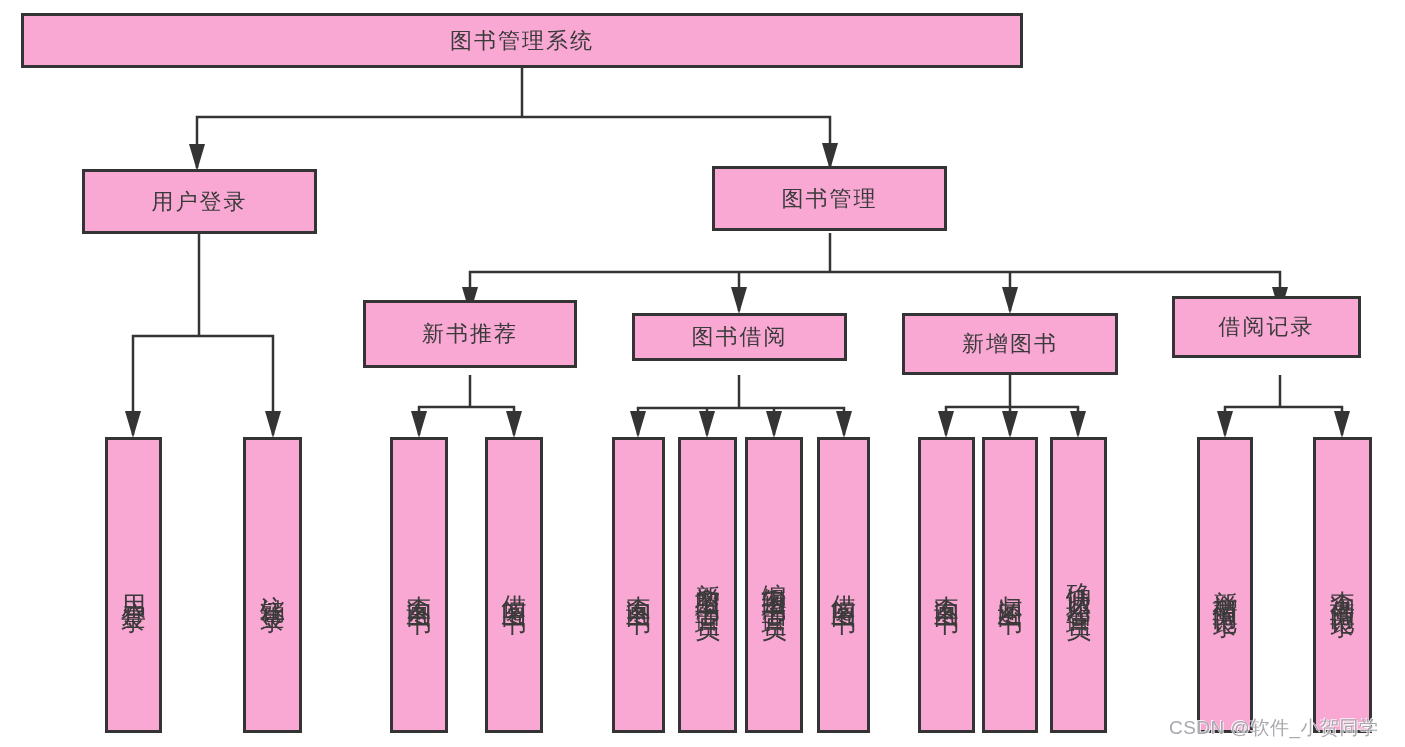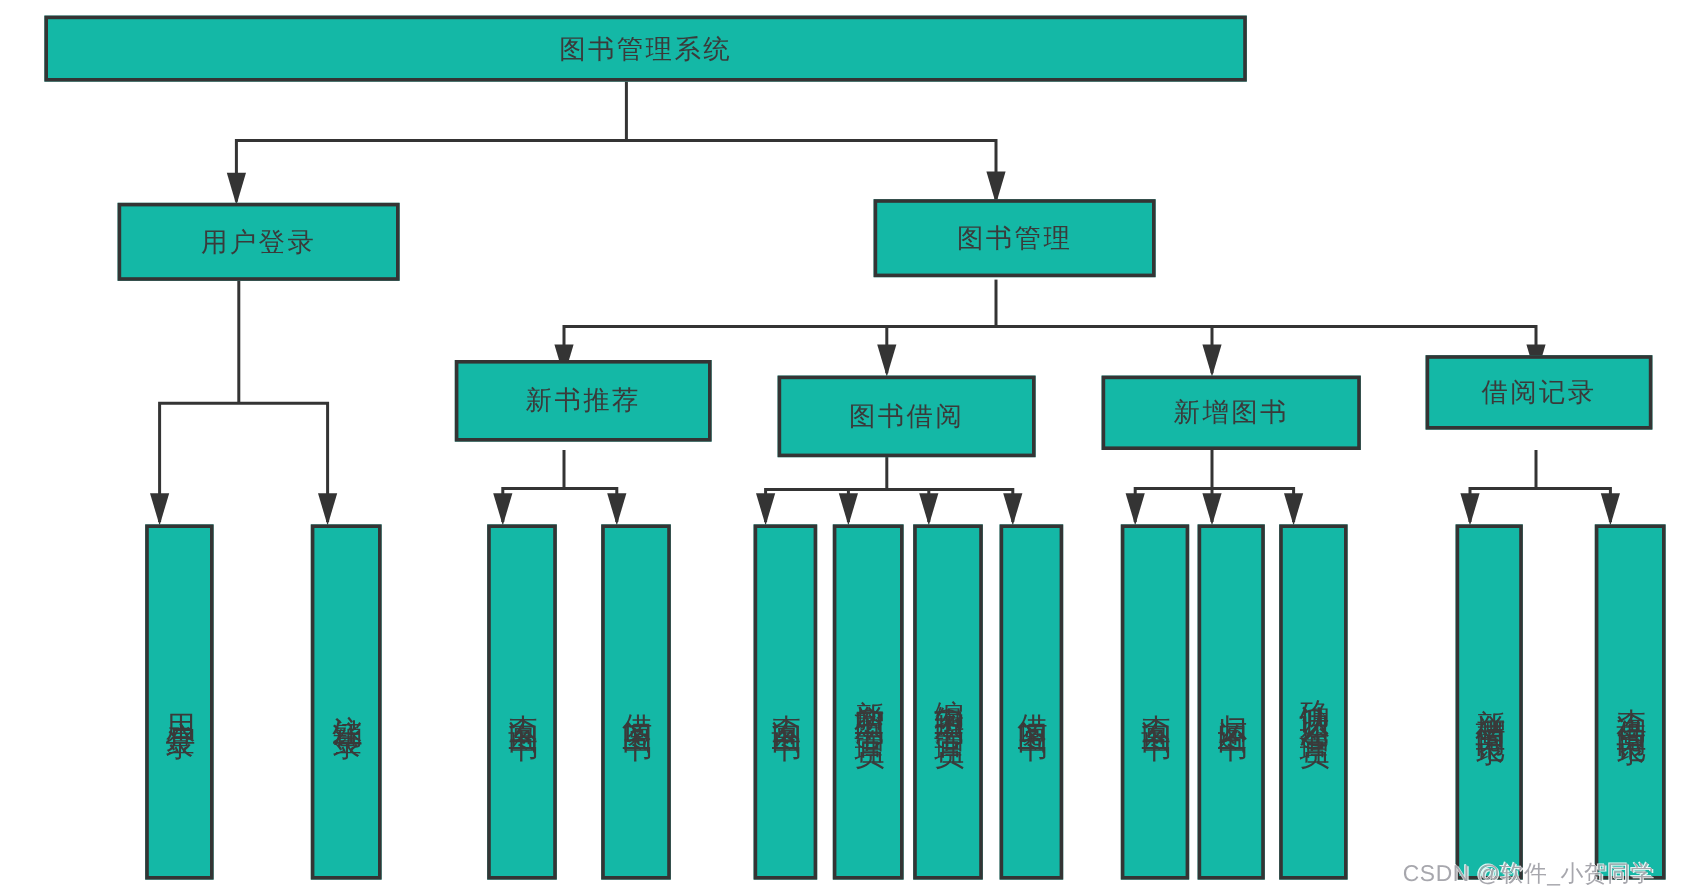--- a/index.html
+++ b/index.html
@@ -2,24 +2,23 @@
 <html><head>
 <meta charset="utf-8">
 <style>
   html,body{margin:0;padding:0;}
   body{
     width:1405px;height:747px;position:relative;background:#ffffff;
     font-family:"Liberation Sans", sans-serif;color:#333333;overflow:hidden;
   }
   .node{
     position:absolute;box-sizing:border-box;
-    border:3px solid #343434;background:#14b8a6;
+    border:3px solid #343434;background:#f9a8d4;
     display:flex;align-items:center;justify-content:center;
     z-index:1;
-    margin-left:16px;
   }
   .node.h span{
     font-size:22px;letter-spacing:2px;white-space:nowrap;color:#3a3a3a;
   }
   .node.v span{
     writing-mode:vertical-rl;text-orientation:mixed;
     font-size:25px;letter-spacing:5px;line-height:1;color:#3a3a3a;
     white-space:nowrap;
   }
   svg.connectors{position:absolute;left:0;top:0;z-index:0;}
@@ -94,21 +93,21 @@
 <div class="node h" style="left:82px;top:169px;width:235px;height:65px">
   <span>用户登录</span>
 </div>
 <div class="node h" style="left:712px;top:166px;width:235px;height:65px">
   <span>图书管理</span>
 </div>
 
 <div class="node h" style="left:363px;top:300px;width:214px;height:68px">
   <span>新书推荐</span>
 </div>
-<div class="node h" style="left:632px;top:313px;width:215px;height:68px">
+<div class="node h" style="left:632px;top:313px;width:215px;height:48px">
   <span>图书借阅</span>
 </div>
 <div class="node h" style="left:902px;top:313px;width:216px;height:62px">
   <span>新增图书</span>
 </div>
 <div class="node h" style="left:1172px;top:296px;width:189px;height:62px">
   <span>借阅记录</span>
 </div>
 
 <div class="node v" style="left:105px;top:437px;width:57px;height:296px">

